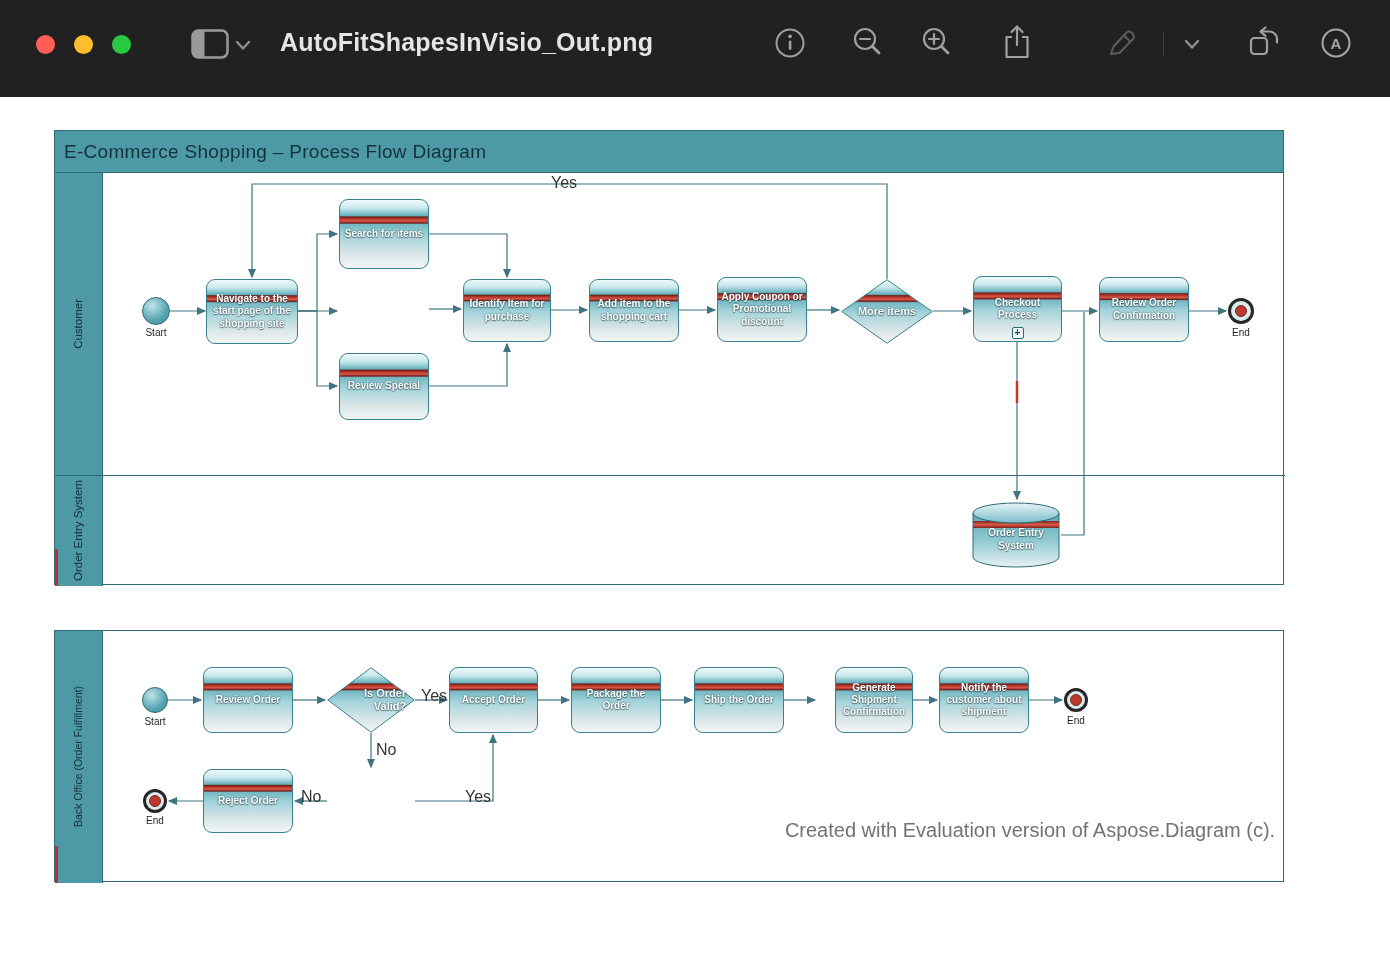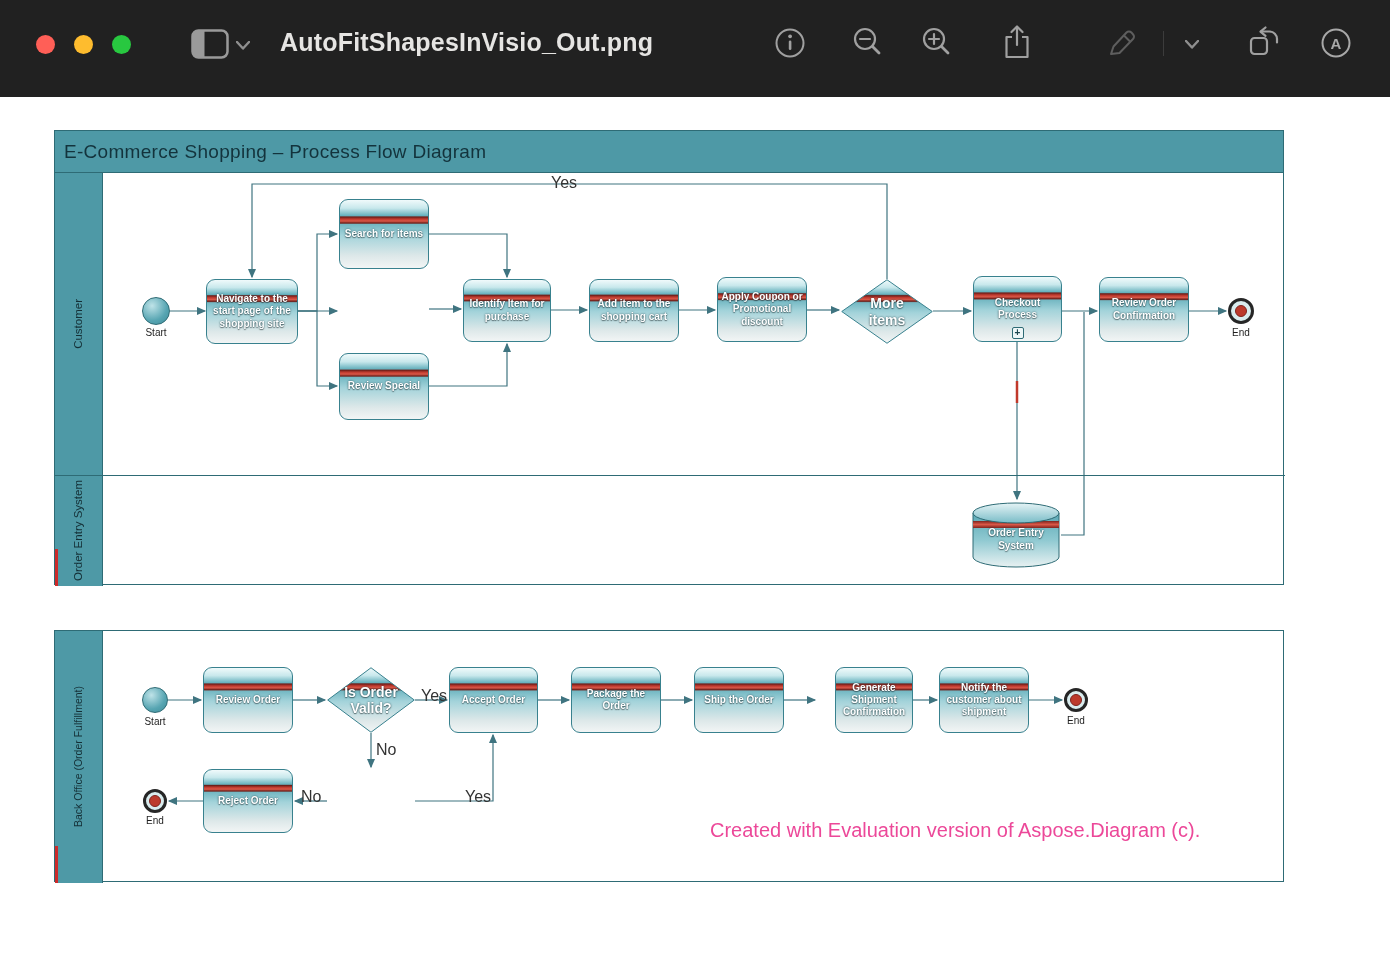--- a/index.html
+++ b/index.html
@@ -41,40 +41,40 @@
   
   .pbox { position:absolute; border:1px solid #38818e; border-radius:9px;
     background:linear-gradient(to bottom,#f0fafb 0%,#c8e8ec 12%,#66b1bd 23%,#6e1f1a 25%,
       #c03a2e 28%,#d95747 31%,#6e1f1a 34%,#74b8c3 36%,#a3d3da 52%,#dde8e9 82%,#f2f5f5 100%);
     display:flex; align-items:center; justify-content:center; text-align:center;
     color:#fff; font-size:10px; font-weight:700; line-height:1.22; padding:12px 3px;
     text-shadow:0 0 2px rgba(16,58,66,.85), 0 1px 1px rgba(0,0,0,.4); }
   .diamond { position:absolute; }
   .diamond svg { position:absolute; inset:0; width:100%; height:100%; }
   .dlabel { position:absolute; inset:0 10%; display:flex; align-items:center; justify-content:center;
-    text-align:center; color:#fff; font-size:14px; font-weight:700; line-height:1.15;
+    text-align:right; color:#fff; font-size:11px; font-weight:700; line-height:1.15;
     text-shadow:0 0 2px rgba(16,58,66,.85), 0 1px 1px rgba(0,0,0,.4); }
   .startc { position:absolute; border-radius:50%; border:1px solid #2e6b75;
     background:radial-gradient(circle at 35% 30%, #bfe3e8, #57a5b2 60%, #3f8c99); }
   .endc { position:absolute; border-radius:50%; border:3px solid #262626; background:#d9ecee;
     display:flex; align-items:center; justify-content:center; }
   .endc::after { content:""; width:10px; height:10px; border-radius:50%;
     background:#bc3a2c; border:1px solid #7f241e; }
   .nlabel { position:absolute; font-size:10px; color:#1f1f1f; text-align:center; }
   .clabel { position:absolute; font-size:16px; color:#333; }
   .plus { position:absolute; bottom:2px; left:50%; transform:translateX(-50%); width:12px; height:12px;
     border:1px solid #2e6b75; background:#eef7f8; color:#1c4750; font-size:10px; font-weight:700;
     line-height:10px; text-align:center; border-radius:2px; text-shadow:none; }
   .cyl { position:absolute; }
   .cyl svg { position:absolute; inset:0; width:100%; height:100%; }
   .cyl-label { position:absolute; left:0; top:26px; width:100%; text-align:center; color:#fff;
     font-size:10px; font-weight:700; line-height:1.25;
     text-shadow:0 0 2px rgba(16,58,66,.85), 0 1px 1px rgba(0,0,0,.4); }
-  .watermark { position:absolute; left:655px; top:188px; width:570px; 
-    font-size:20px; color:#ec4899; }
+  .watermark { position:absolute; left:690px; top:188px; width:570px; text-align:center;
+    font-size:20px; color:#737373; }
 </style>
 </head>
 <body>
 
 <svg width="0" height="0" style="position:absolute">
   <defs>
     <linearGradient id="shapeGradV" x1="0" y1="0" x2="0" y2="1">
       <stop offset="0" stop-color="#f0fafb"></stop>
         <stop offset="0.12" stop-color="#c8e8ec"></stop>
       <stop offset="0.23" stop-color="#66b1bd"></stop>

